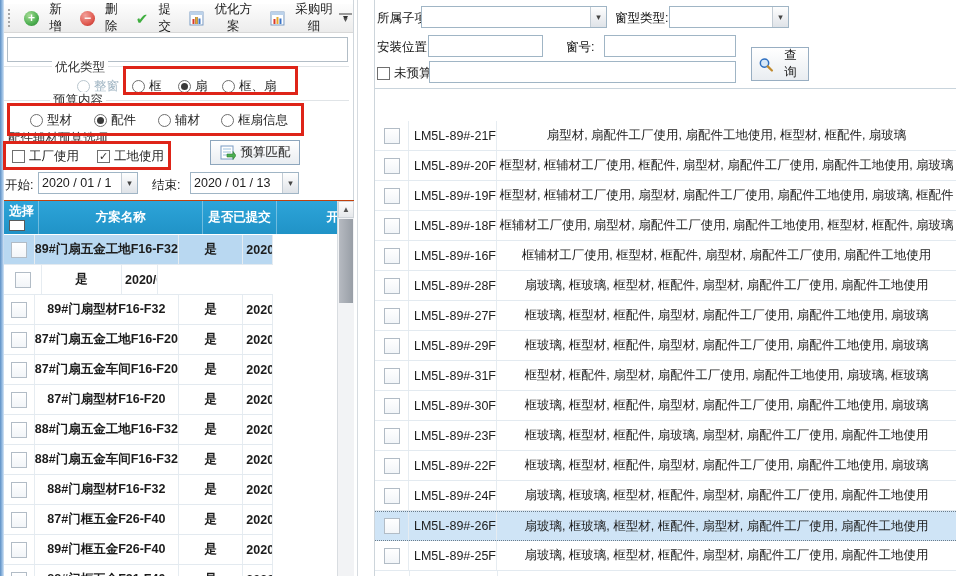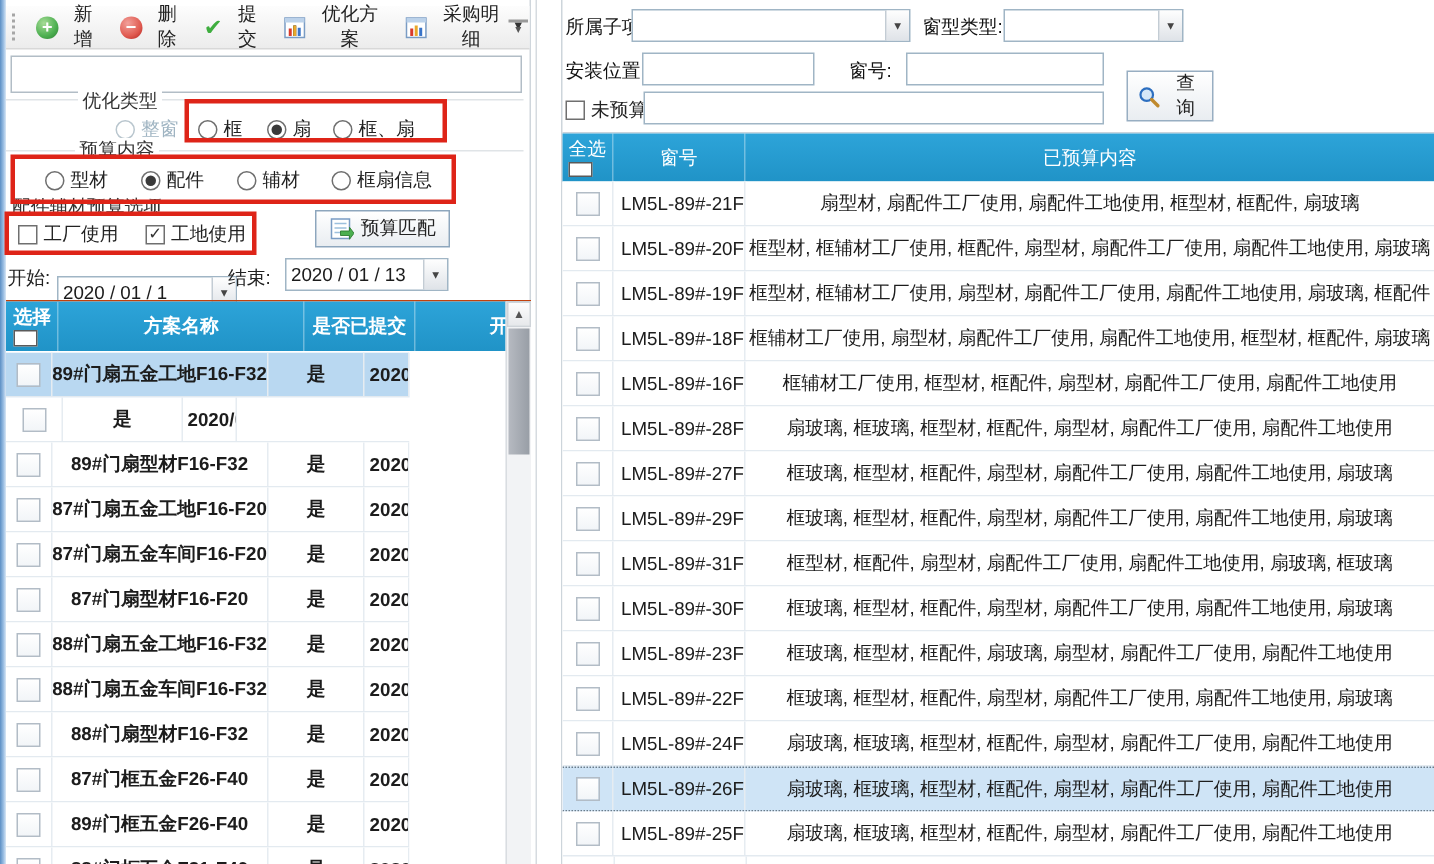--- a/index.html
+++ b/index.html
@@ -232,21 +232,21 @@
         <rect x="1" y="1" width="12" height="13" fill="#fff" stroke="#7a9cc4"></rect>
         <line x1="3" y1="4" x2="11" y2="4" stroke="#9cc0dd"></line>
         <line x1="3" y1="7" x2="11" y2="7" stroke="#9cc0dd"></line>
         <line x1="3" y1="10" x2="8" y2="10" stroke="#9cc0dd"></line>
         <path d="M7 9 L13 9 L13 6.5 L16 10.5 L13 14.5 L13 12 L7 12 Z" fill="#4caf50" stroke="#2e7d32" stroke-width="0.6"></path>
       </svg>
       <span>预算匹配</span>
     </button>
 
     <span class="date-label" style="left:1px;top:177px">开始:</span>
-    <div class="datebox" style="left:34px;top:184px;width:120px">
+    <div class="datebox" style="left:34px;top:172px;width:100px">
       <span class="dval">2020 / 01 / 1</span>
       <span class="ddbtn">▾</span>
     </div>
     <span class="date-label" style="left:148px;top:177px">结束:</span>
     <div class="datebox" style="left:186px;top:172px;width:109px">
       <span class="dval">2020 / 01 / 13</span>
       <span class="ddbtn">▾</span>
     </div>
 
     <div class="ltable">
@@ -402,28 +402,20 @@
       <span>查询</span>
     </button>
 
     <span class="opt nb-cb">
       <span class="cb"></span>
       <span>未预算:</span>
     </span>
     <input class="tinput" style="left: 54px; top: 61px; width: 307px;" type="text" value="">
 
     <div class="rtable">
-      <div class="rhead">
-        <div class="hcell hc-rsel">
-          <span>全选</span>
-          <span class="hcb"></span>
-        </div>
-        <div class="hcell hc-rno">窗号</div>
-        <div class="hcell hc-rcontent">已预算内容</div>
-      </div>
       <div class="rfillbg"></div>
       <div class="rrows">
 
           <div class="rrow">
             <span class="rcell rc-sel">
               <span class="rowcb"></span>
             </span>
             <span class="rcell rc-no">LM5L-89#-21F19</span>
             <span class="rcell rc-content">扇型材, 扇配件工厂使用, 扇配件工地使用, 框型材, 框配件, 扇玻璃</span>
           </div>

